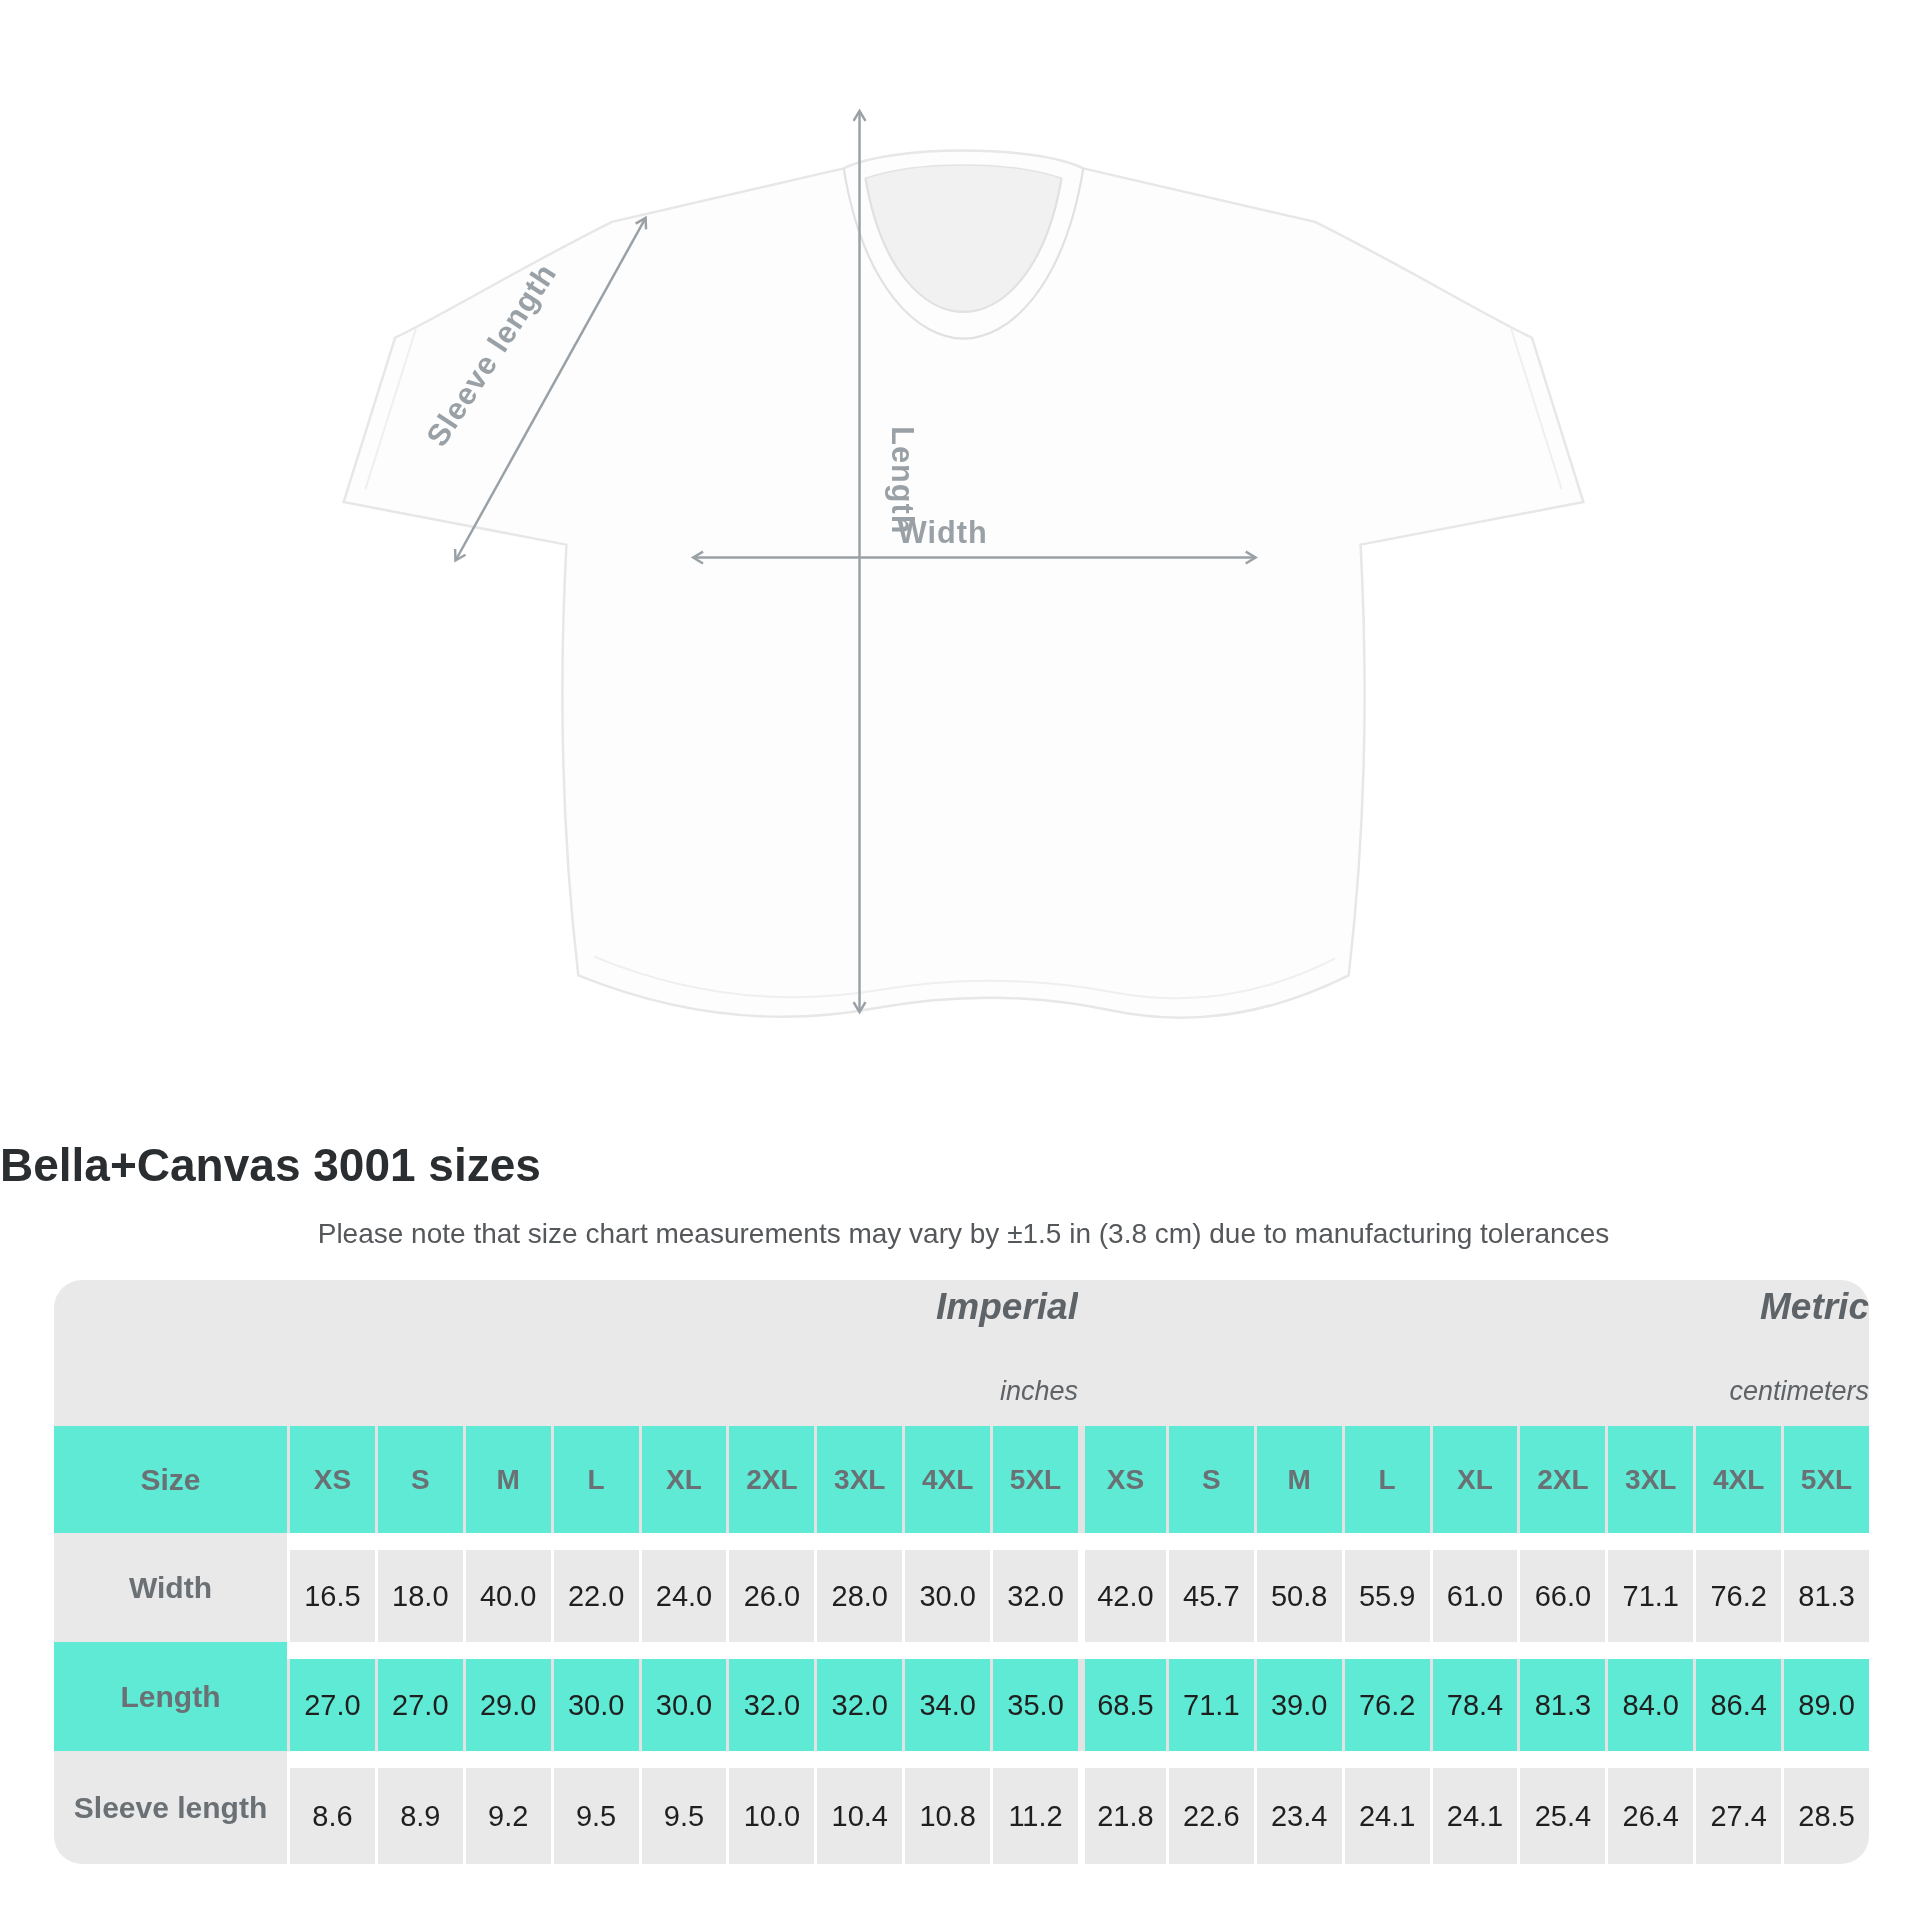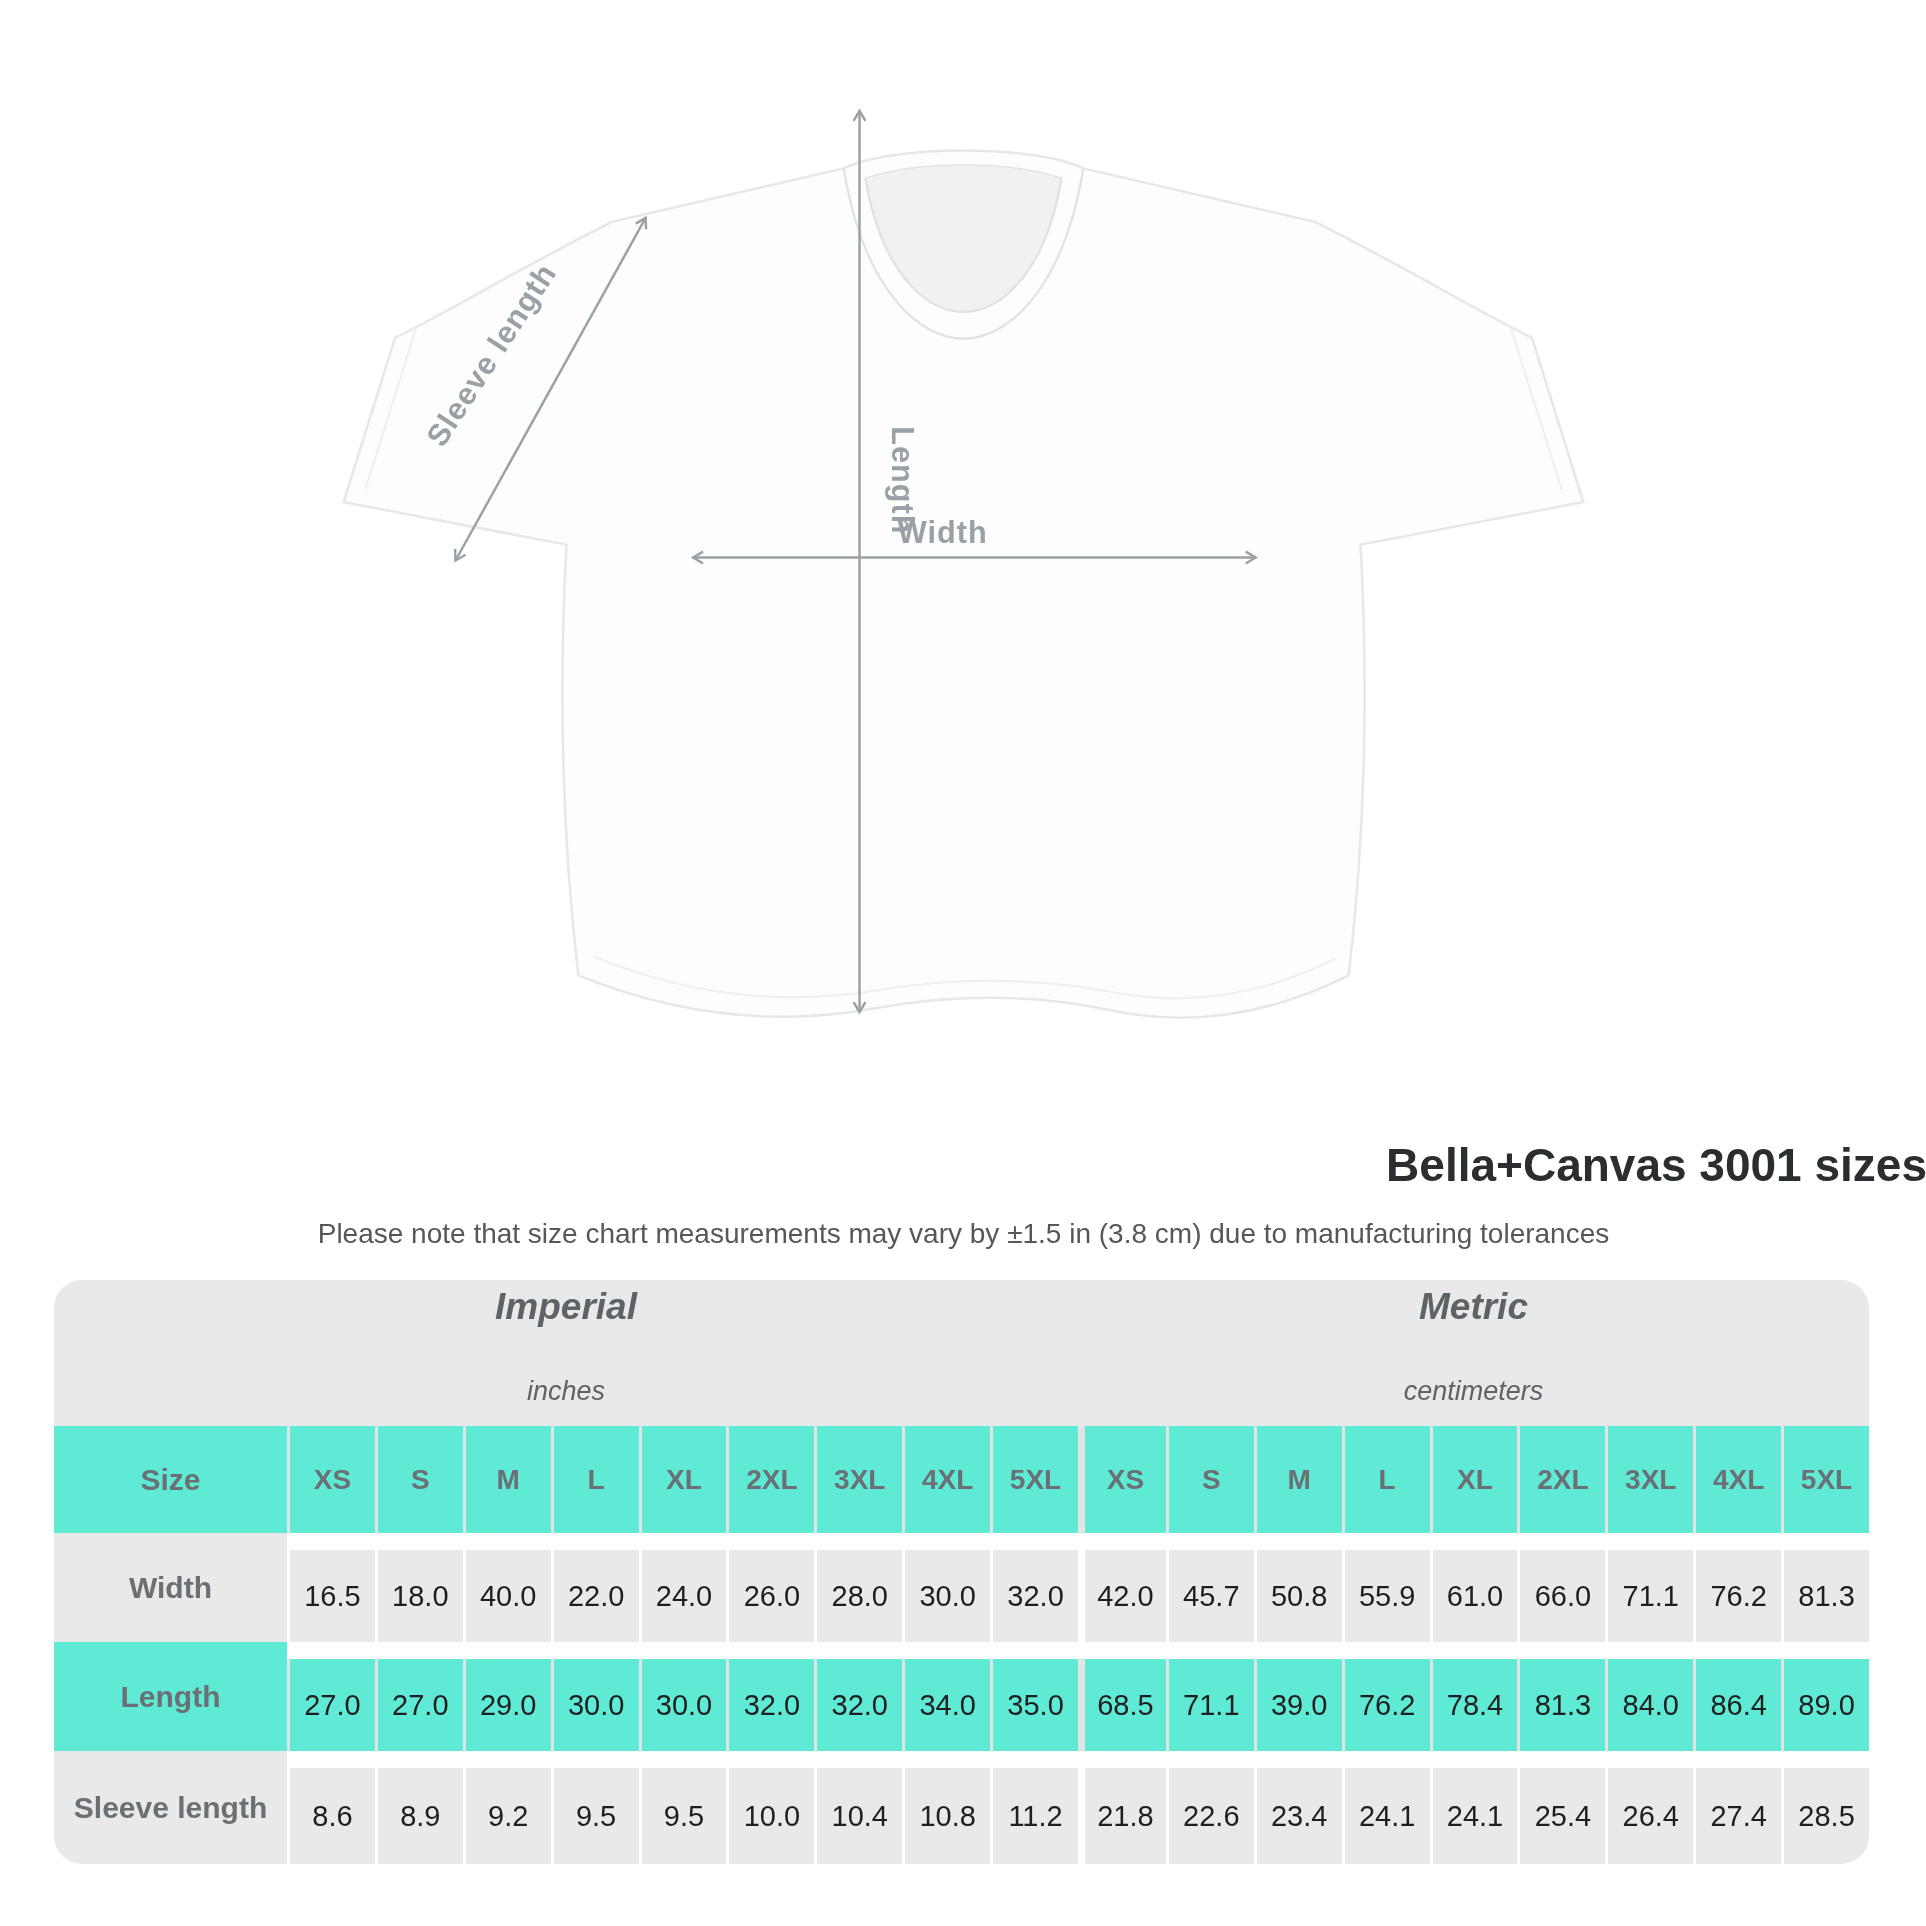--- a/index.html
+++ b/index.html
@@ -9,33 +9,33 @@
   }
   
   .diagram{position:absolute;left:0;top:0;width:1927px;height:1119px;}
   .shirt-outline{fill:#fdfdfd;stroke:#e7e7e7;stroke-width:2.5;}
   .shirt-detail{fill:none;stroke:#e1e1e1;stroke-width:2.2;}
   .shirt-soft{fill:none;stroke:#efefef;stroke-width:2;}
   .neck-back{fill:#f1f1f1;stroke:#e3e3e3;stroke-width:1.5;}
   .anno-stroke{stroke:var(--anno);stroke-width:2.5;fill:none;}
   .anno-text{fill:var(--anno);font-weight:bold;font-size:31px;letter-spacing:1px;}
   
-  .title{position:absolute;top:1139px;left:0;width:100%;text-align:right;
+  .title{position:absolute;top:1139px;left:0;width:100%;text-align:left;
          font-size:46px;font-weight:bold;color:var(--title);line-height:53px;}
   .subtitle{position:absolute;top:1216px;left:0;width:100%;text-align:center;
             font-size:28px;color:#55585b;line-height:36px;}
   
   .tablegrid{
     position:absolute;left:54px;top:1280px;width:1815px;height:584px;
     display:grid;grid-template-columns:233px repeat(18,1fr);
     grid-template-rows:146px 107px 109px 109px 114px;
     border-radius:28px;overflow:hidden;background:#fff;
   }
   .cell{display:flex;align-items:center;justify-content:center;}
-  .gband{background:var(--band);flex-direction:column;gap:8px;padding-bottom:14px;}
+  .gband{background:var(--band);flex-direction:column;gap:8px;padding-bottom:14px;align-items:flex-end;}
   .gname{font-size:37px;font-weight:bold;font-style:italic;color:#5d6367;}
   .gunit{font-size:27px;font-style:italic;color:#5d6367;margin-top:40px;}
   .hlab,.lab{font-weight:bold;color:var(--hdr);font-size:30px;}
   .szh{font-weight:bold;color:var(--hdr);font-size:28px;}
   .val{color:var(--val);font-size:29px;margin-top:17px;}
   .rowwhite{background:#5eead4;}
   .rowgray{background:var(--band);}
   .sep{border-left:3px solid transparent;}
   .rowwhite.sep{border-left-color:#e3e3e3;}
   .rowgray.sep{border-left-color:#ffffff;}

